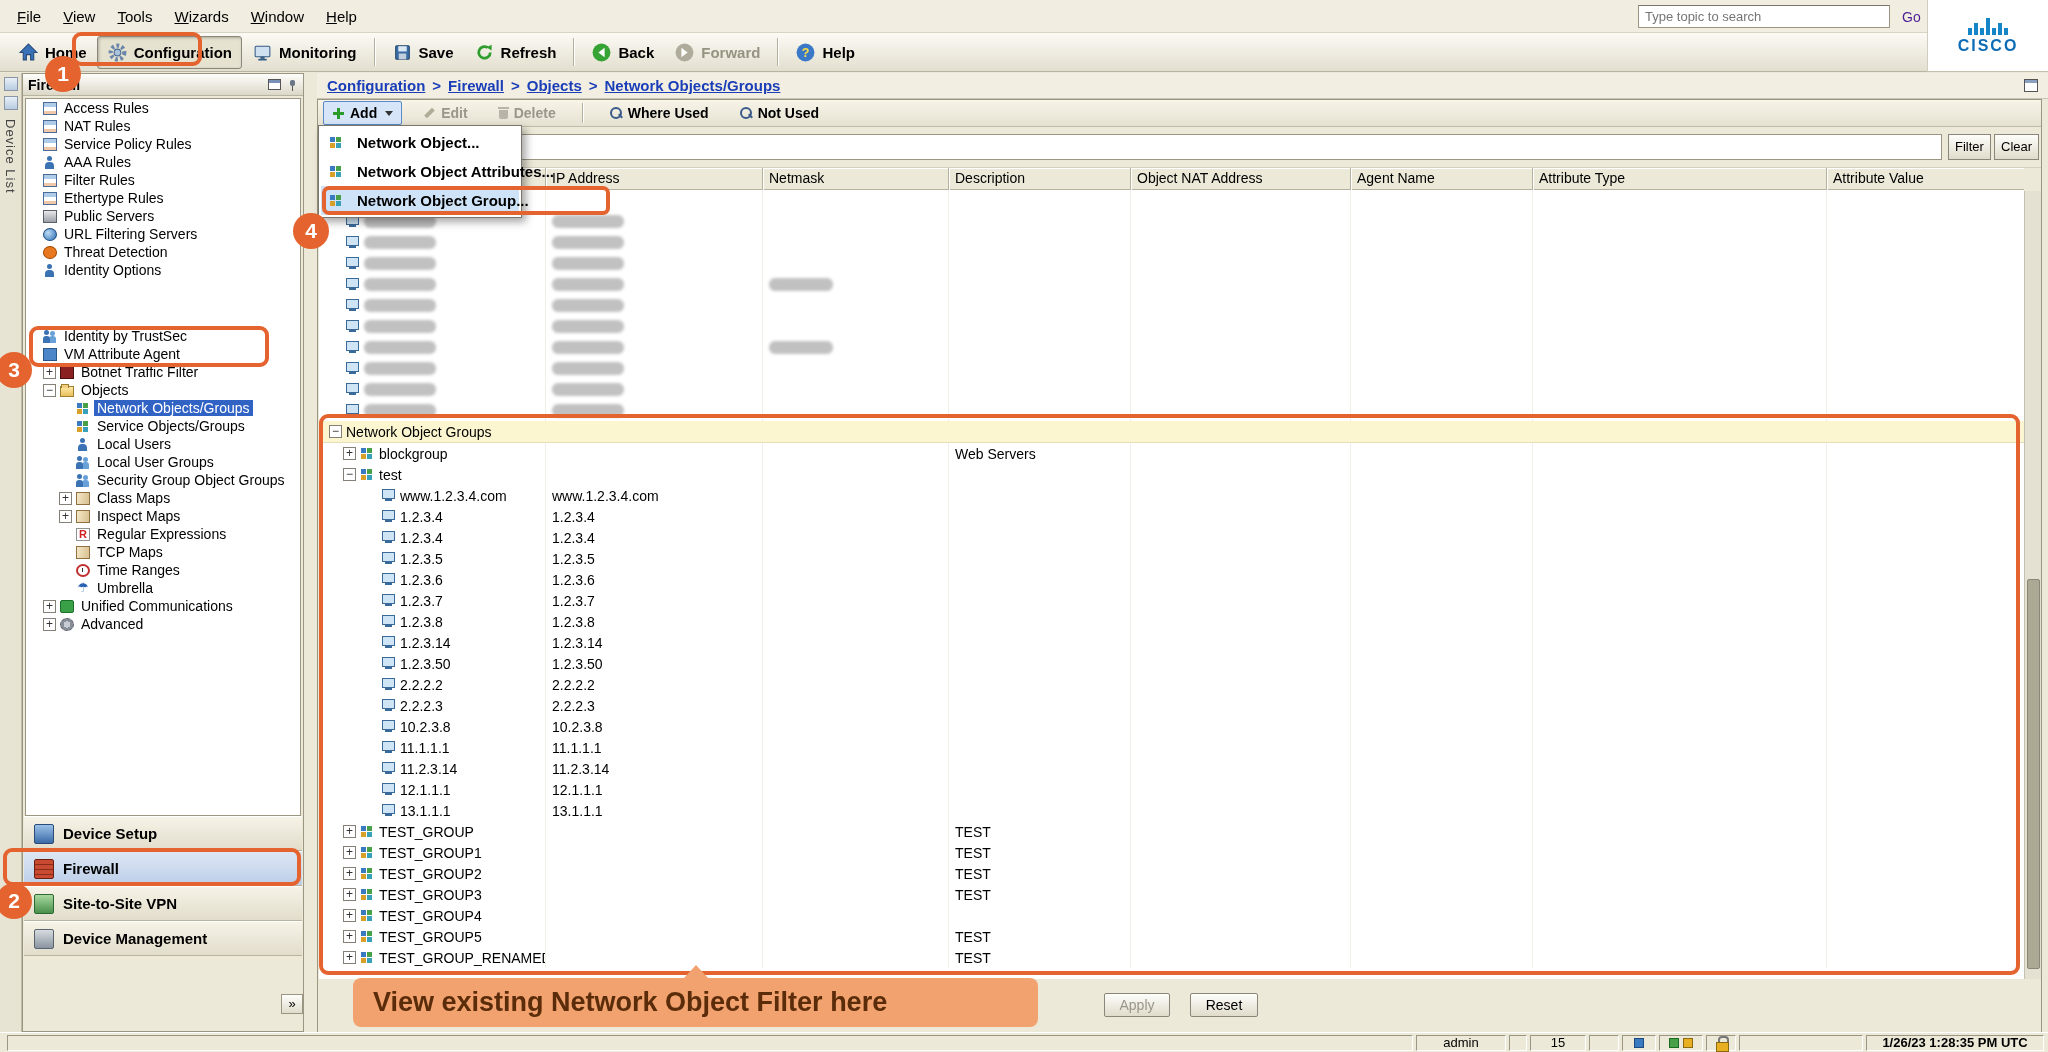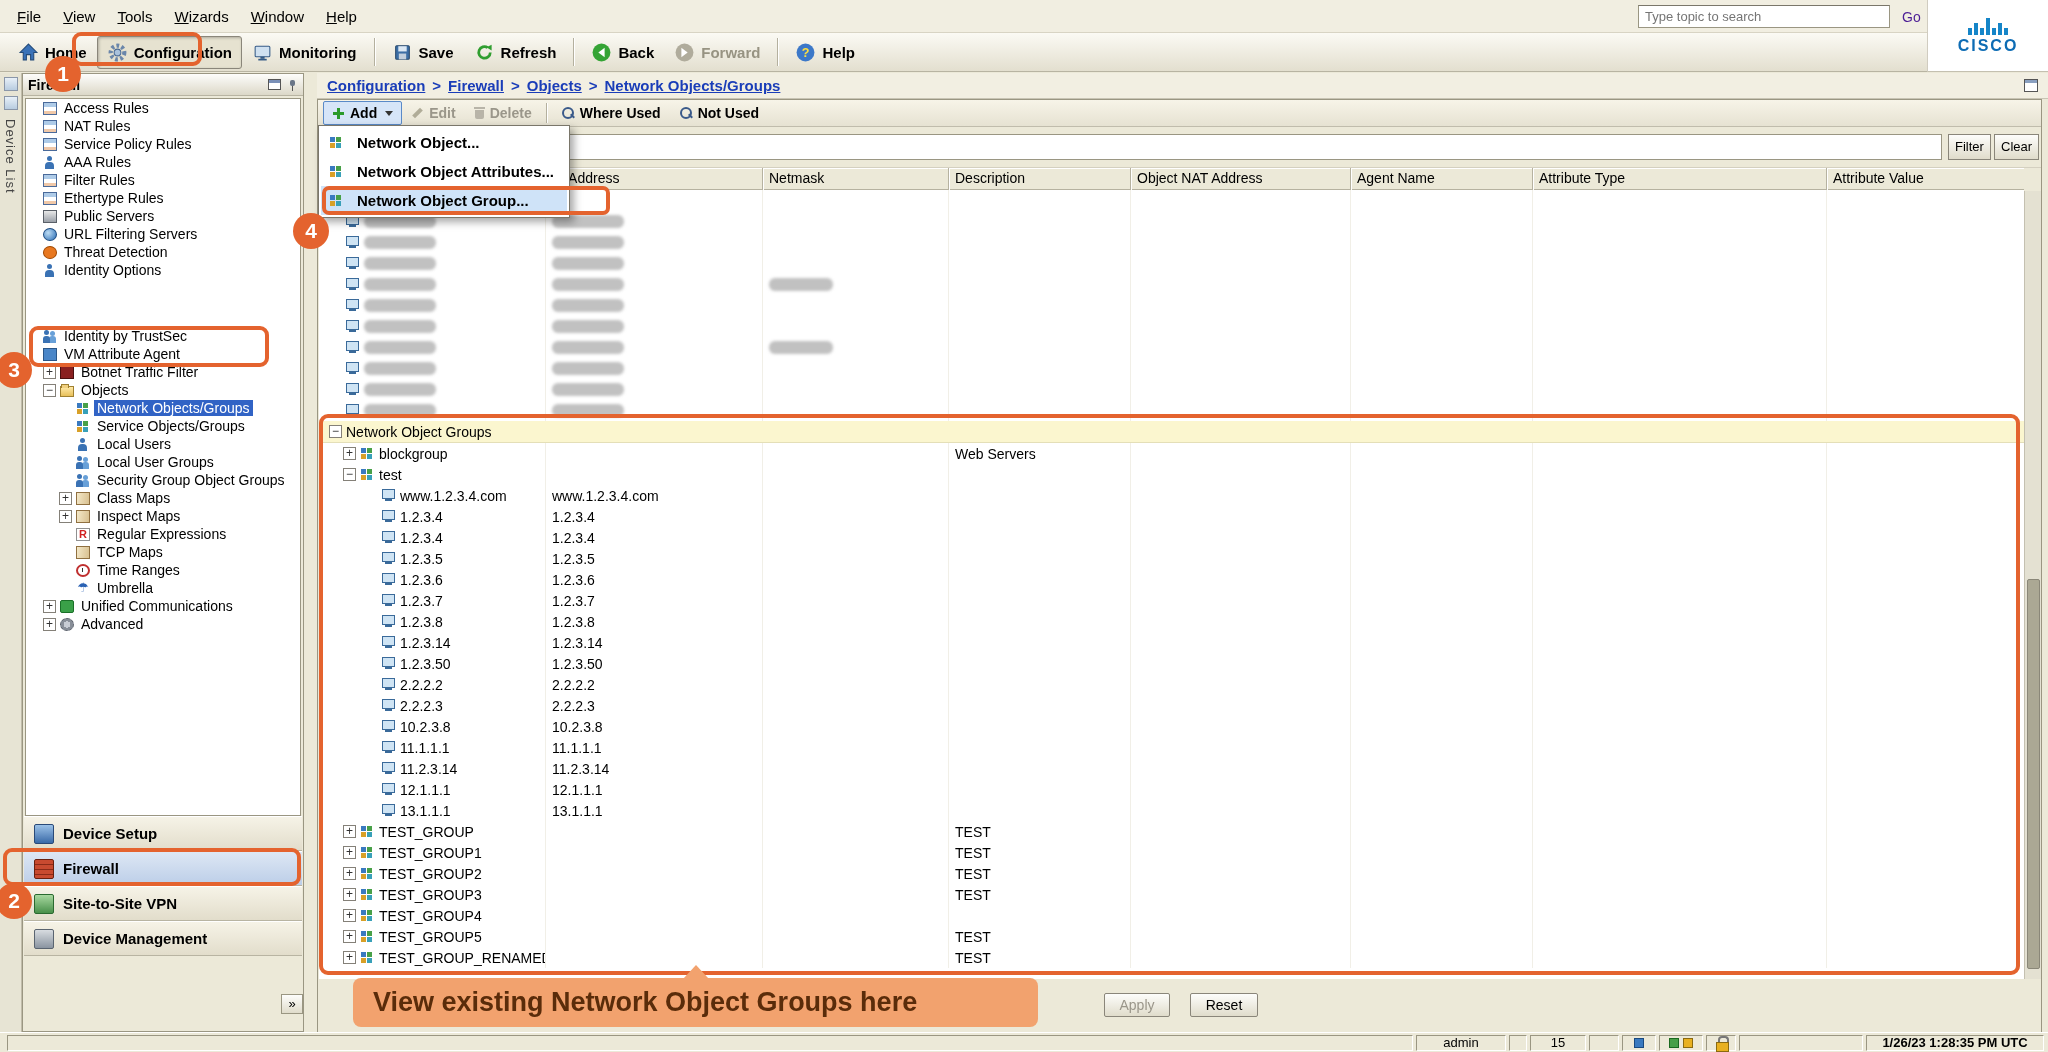--- a/index.html
+++ b/index.html
@@ -83,21 +83,21 @@
 
   
   .breadcrumb-bar { position: absolute; left: 317px; top: 73px; width: 1731px; height: 26px; background: #f2efe2; border-bottom: 1px solid #c8c4b4; display: flex; align-items: center; padding-left: 10px; }
   .crumb { color: #1a3db8; font-weight: bold; font-size: 15px; text-decoration: underline; }
   .crumb-sep { color: #1a3db8; font-weight: bold; font-size: 15px; margin: 0 7px; }
   .float-box { position: absolute; right: 10px; top: 6px; width: 14px; height: 13px; border: 1px solid #555; background: #fff; }
   .float-box::before { content: ""; display: block; height: 3px; background: #8aa0c0; }
 
   
   .main { position: absolute; left: 317px; top: 99px; width: 1725px; height: 933px; border: 1px solid #9a9682; background: #ece9d8; }
-  .ctoolbar { position: absolute; left: 0; top: 0; width: 100%; height: 27px; background: linear-gradient(#f7f4e8, #e6e2d2); border-bottom: 1px solid #c0bcac; display: flex; align-items: center; padding-left: 5px; gap: 0; }
+  .ctoolbar { position: absolute; left: 0; top: 0; width: 100%; height: 27px; background: linear-gradient(#f7f4e8, #e6e2d2); border-bottom: 1px solid #c0bcac; display: flex; align-items: center; padding-left: 5px; gap: 12px; }
   .ct-btn { display: flex; align-items: center; gap: 5px; padding: 3px 8px; font-size: 14px; font-weight: bold; border: 1px solid transparent; border-radius: 2px; white-space: nowrap; }
   .ct-btn.active { background: #d6e5f8; border: 1px solid #5a8ac8; }
   .ct-btn.disabled { color: #9a968a; }
   .ct-sep { width: 1px; height: 20px; background: #b4b09e; box-shadow: 1px 0 0 #fff; margin: 0 5px; }
   .caret { width: 0; height: 0; border-left: 4px solid transparent; border-right: 4px solid transparent; border-top: 5px solid #333; margin-left: 3px; }
   .ic-plus { width: 13px; height: 13px; position: relative; }
   .ic-plus::before { content: ""; position: absolute; left: 5px; top: 1px; width: 3px; height: 11px; background: #2a9a2a; }
   .ic-plus::after { content: ""; position: absolute; left: 1px; top: 5px; width: 11px; height: 3px; background: #2a9a2a; }
   .ic-pencil { width: 13px; height: 13px; position: relative; }
   .ic-pencil::before { content: ""; position: absolute; left: 1px; top: 4px; width: 11px; height: 4px; background: #b0ac98; transform: rotate(-45deg); }
@@ -133,21 +133,21 @@
   .ic-host::after { content: ""; position: absolute; left: 4px; top: 9px; width: 7px; height: 3px; background: #3a6a9a; }
   .vscroll { position: absolute; left: 1706px; top: 91px; width: 17px; height: 788px; background: #e4e1d2; border-left: 1px solid #c4c0b0; }
   .vthumb { position: absolute; left: 2px; top: 388px; width: 13px; height: 390px; background: #aba894; border: 1px solid #8a8778; border-radius: 2px; }
 
   .main-footer { position: absolute; left: 0; top: 879px; width: 100%; height: 53px; background: #ece9d8; }
   .push-btn { position: absolute; top: 14px; height: 24px; border: 1px solid #8a867a; border-radius: 2px; background: linear-gradient(#fdfdfb, #e0dccb); font-size: 14px; text-align: center; }
   .apply-btn { left: 786px; width: 66px; line-height: 22px; color: #9a968a; }
   .reset-btn { left: 872px; width: 68px; line-height: 22px; color: #000; }
 
   
-  .dropdown { position: absolute; left: 318px; top: 125px; width: 252px; background: #fff; border: 1px solid #7a766a; box-shadow: 4px 4px 8px rgba(0,0,0,.35); z-index: 50; padding: 2px; }
+  .dropdown { position: absolute; left: 318px; top: 125px; width: 204px; background: #fff; border: 1px solid #7a766a; box-shadow: 4px 4px 8px rgba(0,0,0,.35); z-index: 50; padding: 2px; }
   .dd-item { height: 29px; display: flex; align-items: center; gap: 9px; padding: 0 8px; font-size: 15px; font-weight: bold; white-space: nowrap; }
   .dd-item.hl { background: #cfe3f8; }
 
   
   .statusbar { position: absolute; left: 0; bottom: 0; width: 2048px; height: 20px; background: #ece9d8; border-top: 1px solid #fff; display: flex; align-items: center; padding: 0 4px; font-size: 13px; }
   .sb-cell { height: 16px; border: 1px solid; border-color: #9a9682 #fff #fff #9a9682; margin-left: 3px; display: flex; align-items: center; justify-content: center; padding: 0 5px; white-space: nowrap; }
   .sb-flex { flex: 1; border-color: #9a9682 #fff #fff #9a9682; }
   .sb-user { width: 90px; } .sb-gap2 { width: 18px; } .sb-ctx { width: 56px; } .sb-gap3 { width: 30px; }
   .sb-ic1c { width: 34px; } .sb-ic2c { width: 44px; } .sb-lockc { width: 30px; } .sb-gap4 { width: 124px; }
   .sb-time { width: 178px; font-weight: bold; font-size: 13px; }
@@ -1036,15 +1036,15 @@
 
   <div class="ann ann-rect r-config"></div>
   <div class="ann ann-rect r-objects"></div>
   <div class="ann ann-rect r-fwnav"></div>
   <div class="ann ann-rect r-menu"></div>
   <div class="ann ann-rect r-table"></div>
   <div class="ann ann-circle circ1">1</div>
   <div class="ann ann-circle circ2">2</div>
   <div class="ann ann-circle circ3">3</div>
   <div class="ann ann-circle circ4">4</div>
-  <div class="callout">View existing Network Object Groups here</div>
+  <div class="callout">View existing Network Object Filter here</div>
 
 </div>
 
 </body></html>

